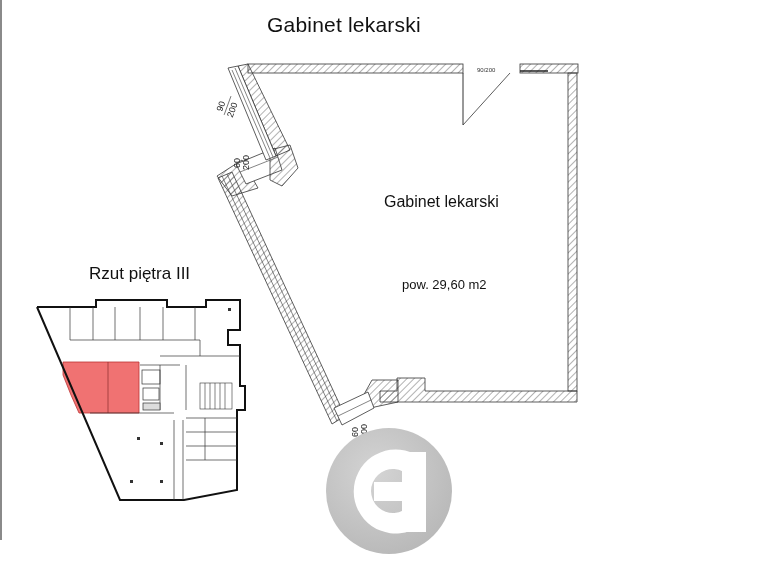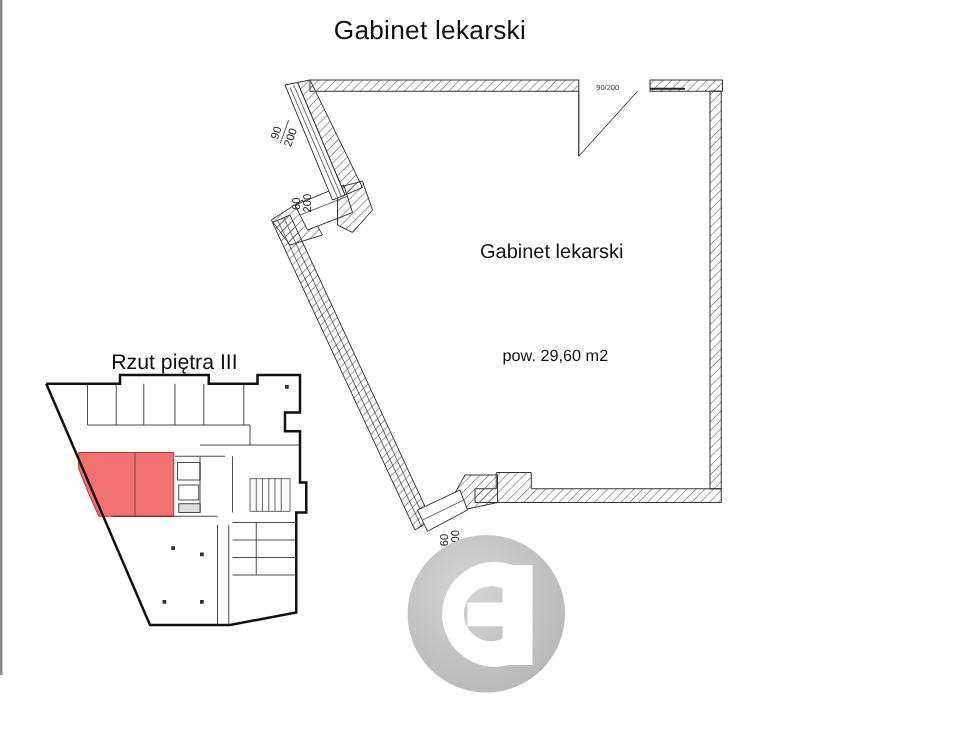--- a/index.html
+++ b/index.html
@@ -1,21 +1,21 @@
 <!DOCTYPE html>
 <html><head>
 <meta charset="utf-8">
 <style>
   html, body { margin:0; padding:0; background:#ffffff; }
   body { width:772px; height:583px; position:relative; overflow:hidden; font-family:"Liberation Sans", sans-serif; }
   .left-border { position:absolute; left:0; top:0; width:2px; height:540px; background:#8a8a8a; }
   .title { position:absolute; left:267px; top:13px; font-size:21px; color:#111; letter-spacing:0.2px; }
   .room-label { position:absolute; left:384px; top:193px; font-size:16px; color:#111; }
   .area-label { position:absolute; left:402px; top:277px; font-size:13px; color:#111; }
-  .plan-title { position:absolute; left:89px; top:264px; font-size:17px; color:#111;margin-top:16px; }
+  .plan-title { position:absolute; left:89px; top:264px; font-size:17px; color:#111; }
   .plan-svg { position:absolute; left:0; top:0; }
   .dim { font-family:"Liberation Sans", sans-serif; font-size:9px; fill:#222; }
   .dim-small { font-family:"Liberation Sans", sans-serif; font-size:6px; fill:#333; }
 </style>
 </head>
 <body>
 
 <div class="left-border"></div>
 
 <div class="title">Gabinet lekarski</div>

